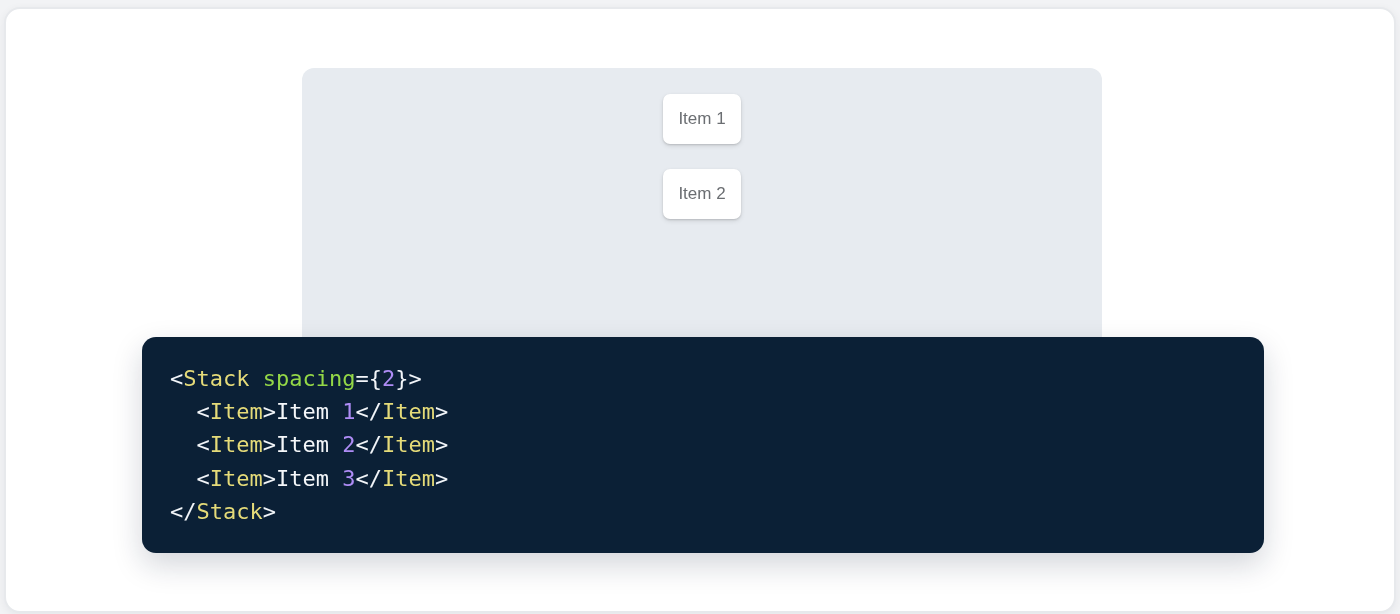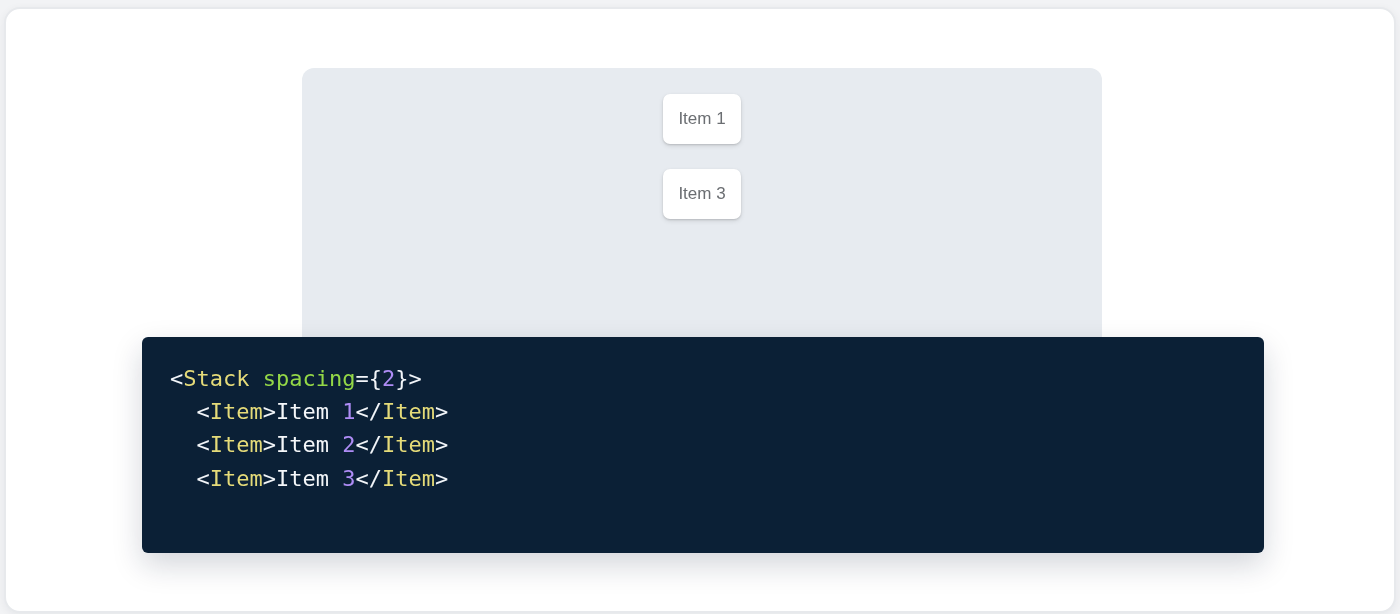--- a/index.html
+++ b/index.html
@@ -38,43 +38,44 @@
     line-height: 24px;
     color: #6B6E72;
     text-align: center;
     box-shadow: 0 1px 2px rgba(0,0,0,0.14), 0 2px 5px rgba(0,0,0,0.10);
   }
   .code-block {
     position: absolute;
     left: 136px; top: 328px;
     width: 1122px; height: 216px;
     background: #0B2036;
-    border-radius: 6px;
+    border-radius: 14px;
     padding: 25px 28px;
     box-shadow: 0 12px 30px rgba(15, 30, 55, 0.18);
   }
   .code-pre {
     font-family: "DejaVu Sans Mono", "Liberation Mono", monospace;
     font-size: 22px;
     line-height: 33.2px;
   }
   .code-line { white-space: pre; }
 </style>
 </head>
 <body style="background: rgb(242, 243, 245);">
 
 <div class="page-card" style="background: rgb(255, 255, 255); border-color: rgb(231, 233, 236);">
 
   <div class="demo-panel" style="background: rgb(231, 235, 240);">
     <div class="stack-item" style="background: rgb(255, 255, 255); color: rgb(107, 110, 114);">Item 1</div>
-    <div class="stack-item" style="background: rgb(255, 255, 255); color: rgb(107, 110, 114);">Item 3</div>
+    <div class="stack-item" style="background: rgb(255, 255, 255); color: rgb(107, 110, 114);">Item 2</div>
   </div>
 
   <div class="code-block" style="background: rgb(11, 32, 54);">
     <div class="code-pre">
         <div class="code-line"><span style="color: rgb(242, 245, 249);">&lt;</span><span style="color: rgb(229, 219, 121);">Stack</span><span style="color: rgb(245, 247, 250);"> </span><span style="color: rgb(148, 216, 71);">spacing</span><span style="color: rgb(242, 245, 249);">={</span><span style="color: rgb(174, 140, 245);">2</span><span style="color: rgb(242, 245, 249);">}&gt;</span></div>
         <div class="code-line"><span style="color: rgb(245, 247, 250);">  </span><span style="color: rgb(242, 245, 249);">&lt;</span><span style="color: rgb(229, 219, 121);">Item</span><span style="color: rgb(242, 245, 249);">&gt;</span><span style="color: rgb(245, 247, 250);">Item </span><span style="color: rgb(174, 140, 245);">1</span><span style="color: rgb(242, 245, 249);">&lt;/</span><span style="color: rgb(229, 219, 121);">Item</span><span style="color: rgb(242, 245, 249);">&gt;</span></div>
         <div class="code-line"><span style="color: rgb(245, 247, 250);">  </span><span style="color: rgb(242, 245, 249);">&lt;</span><span style="color: rgb(229, 219, 121);">Item</span><span style="color: rgb(242, 245, 249);">&gt;</span><span style="color: rgb(245, 247, 250);">Item </span><span style="color: rgb(174, 140, 245);">2</span><span style="color: rgb(242, 245, 249);">&lt;/</span><span style="color: rgb(229, 219, 121);">Item</span><span style="color: rgb(242, 245, 249);">&gt;</span></div>
         <div class="code-line"><span style="color: rgb(245, 247, 250);">  </span><span style="color: rgb(242, 245, 249);">&lt;</span><span style="color: rgb(229, 219, 121);">Item</span><span style="color: rgb(242, 245, 249);">&gt;</span><span style="color: rgb(245, 247, 250);">Item </span><span style="color: rgb(174, 140, 245);">3</span><span style="color: rgb(242, 245, 249);">&lt;/</span><span style="color: rgb(229, 219, 121);">Item</span><span style="color: rgb(242, 245, 249);">&gt;</span></div>
+        <div class="code-line"><span style="color: rgb(242, 245, 249);">&lt;/</span><span style="color: rgb(229, 219, 121);">Stack</span><span style="color: rgb(242, 245, 249);">&gt;</span></div>
       </div>
   </div>
 
 </div>
 
 </body></html>

